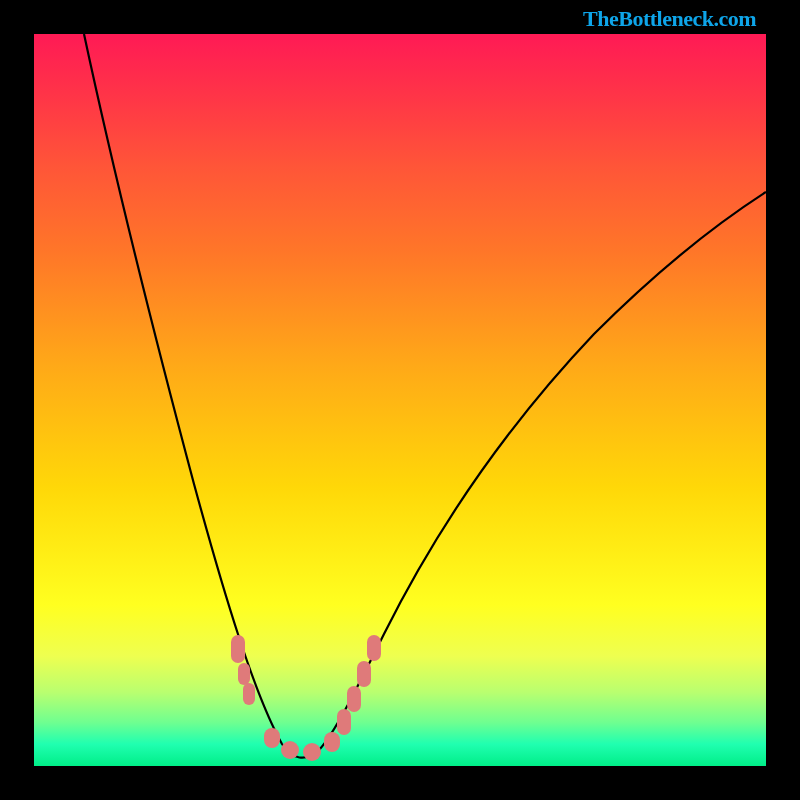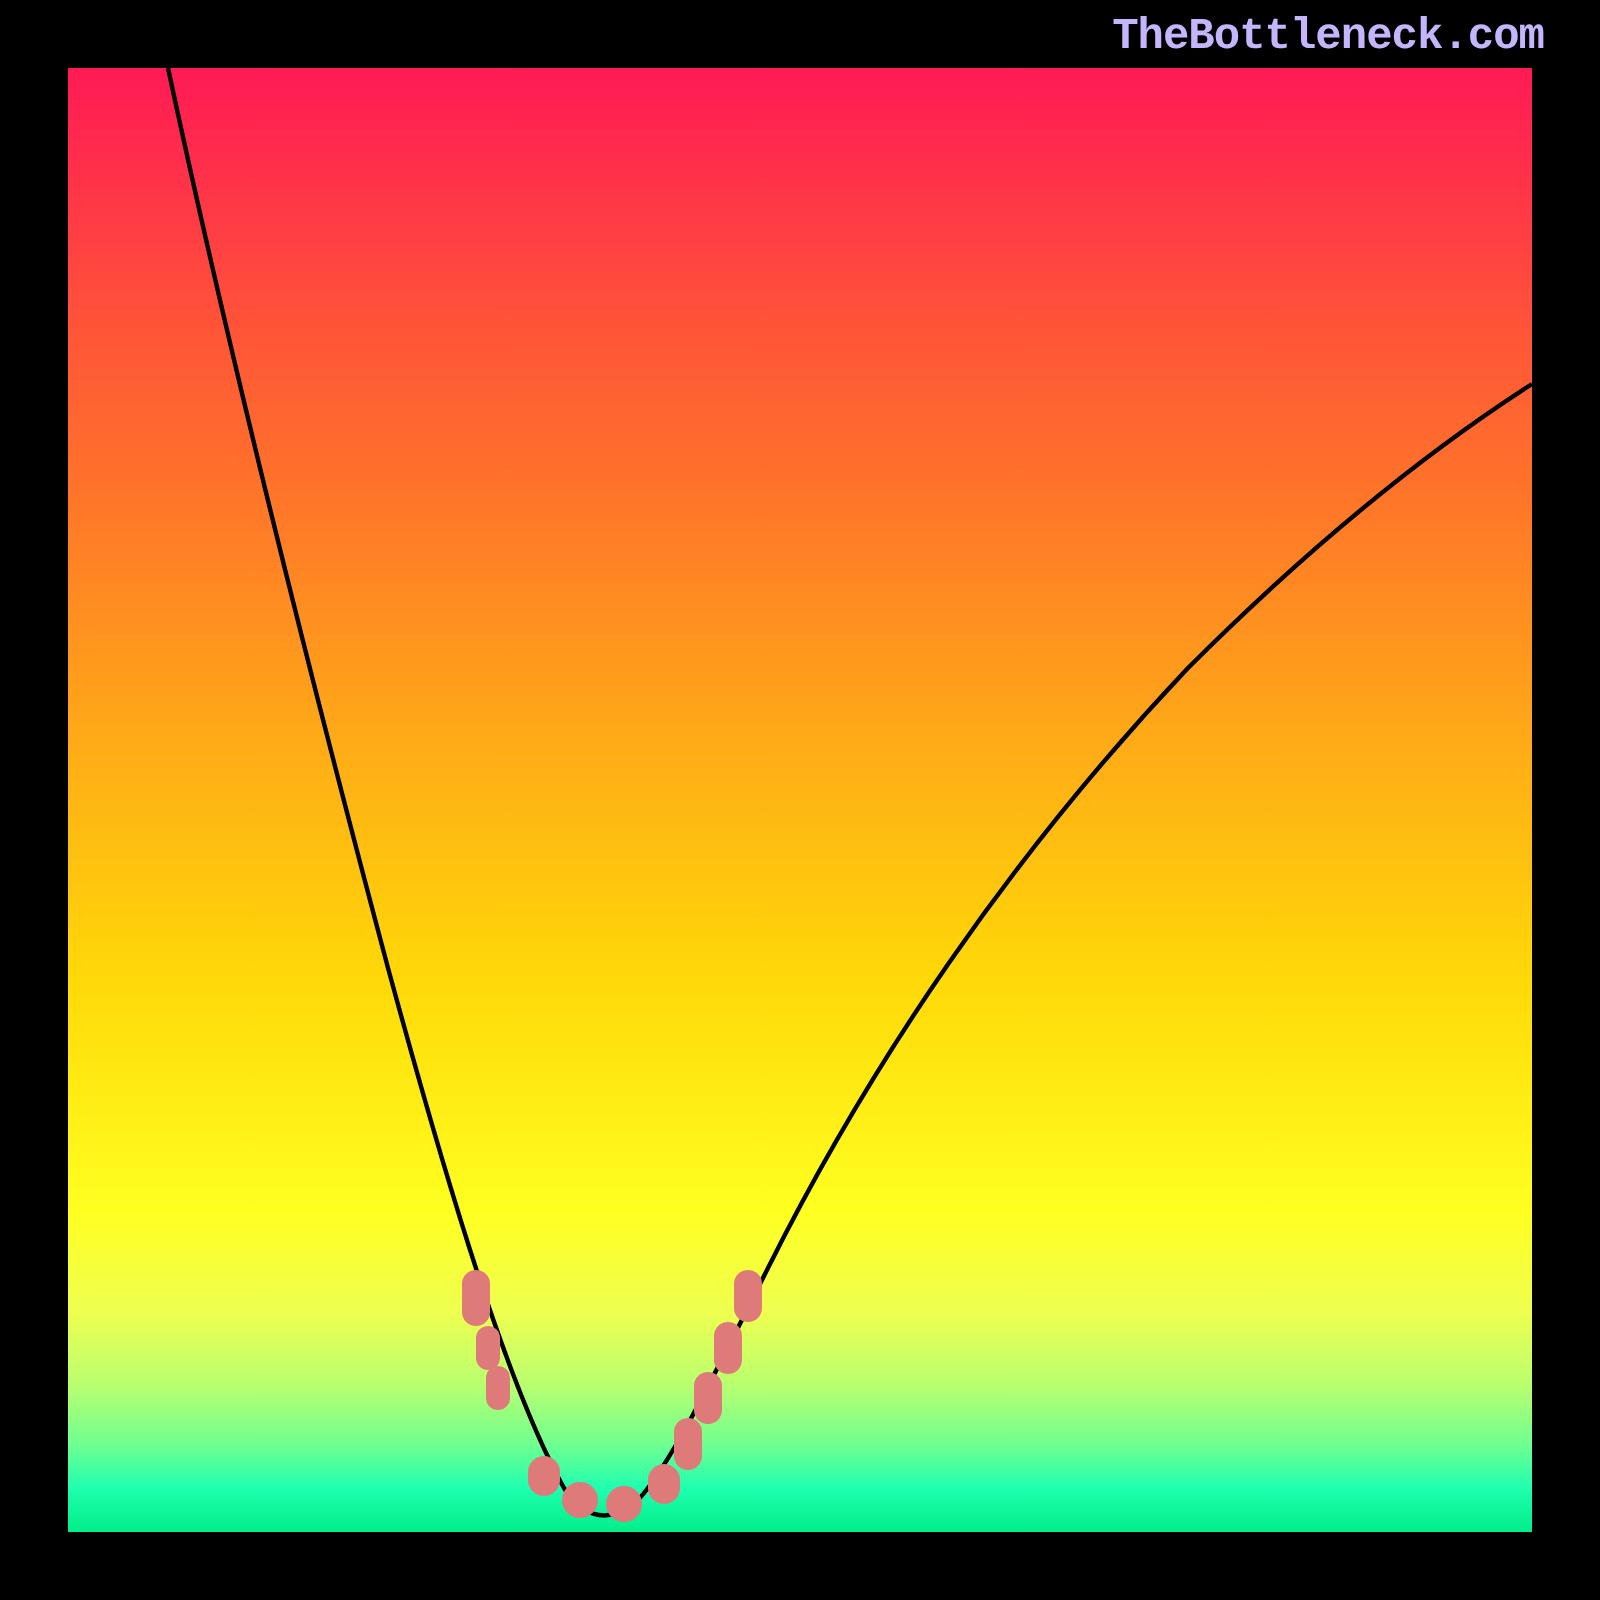--- a/index.html
+++ b/index.html
@@ -27,25 +27,25 @@
       #eeff50 85%,
       #b8ff70 90%,
       #70ff90 94%,
       #20ffb0 97%,
       #00ee88 100%
     );
   }
   .attribution {
     position: absolute;
     top: 6px;
-    right: 28px;
-    font-family: Liberation Mono, monospace;
+    right: 44px;
+    font-family: Liberation Serif, serif;
     font-size: 22px;
     font-weight: bold;
-    color: #c4b5fd;
+    color: #0ea5e9;
     letter-spacing: -0.5px;
   }
   svg.curve {
     position: absolute;
     left: 0;
     top: 0;
     width: 732px;
     height: 732px;
   }
 </style>

